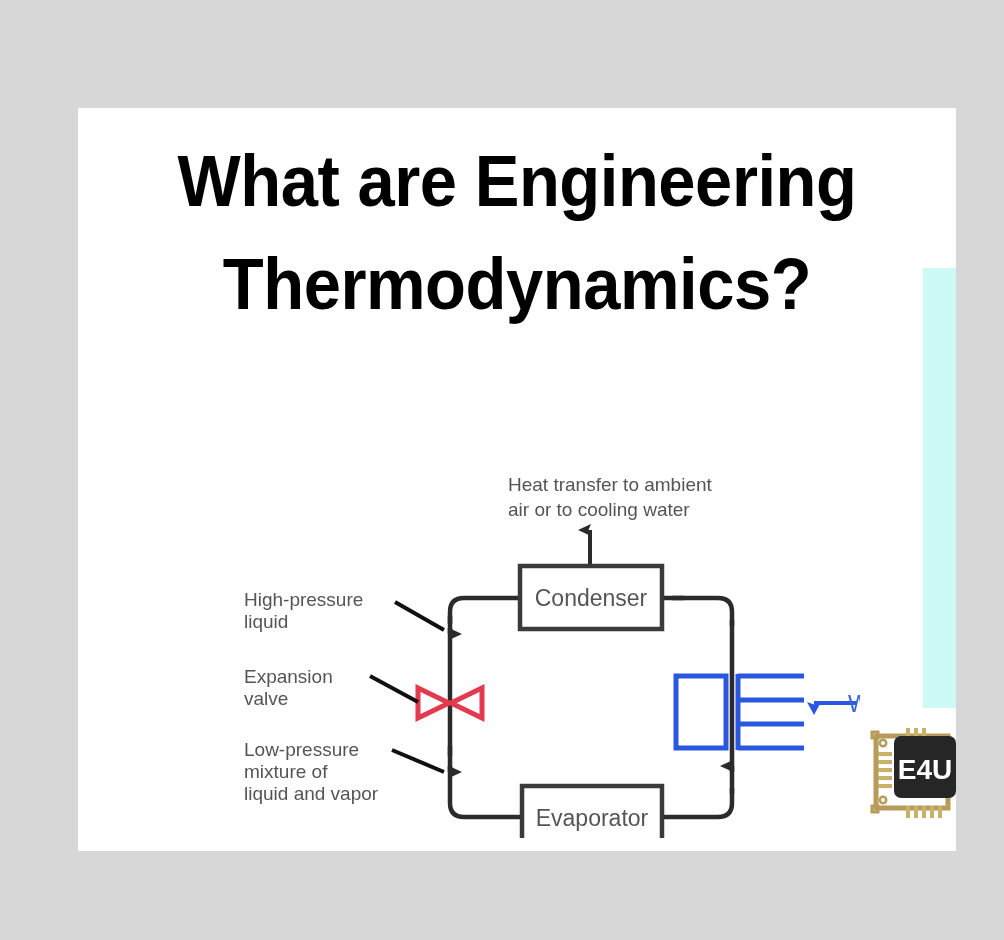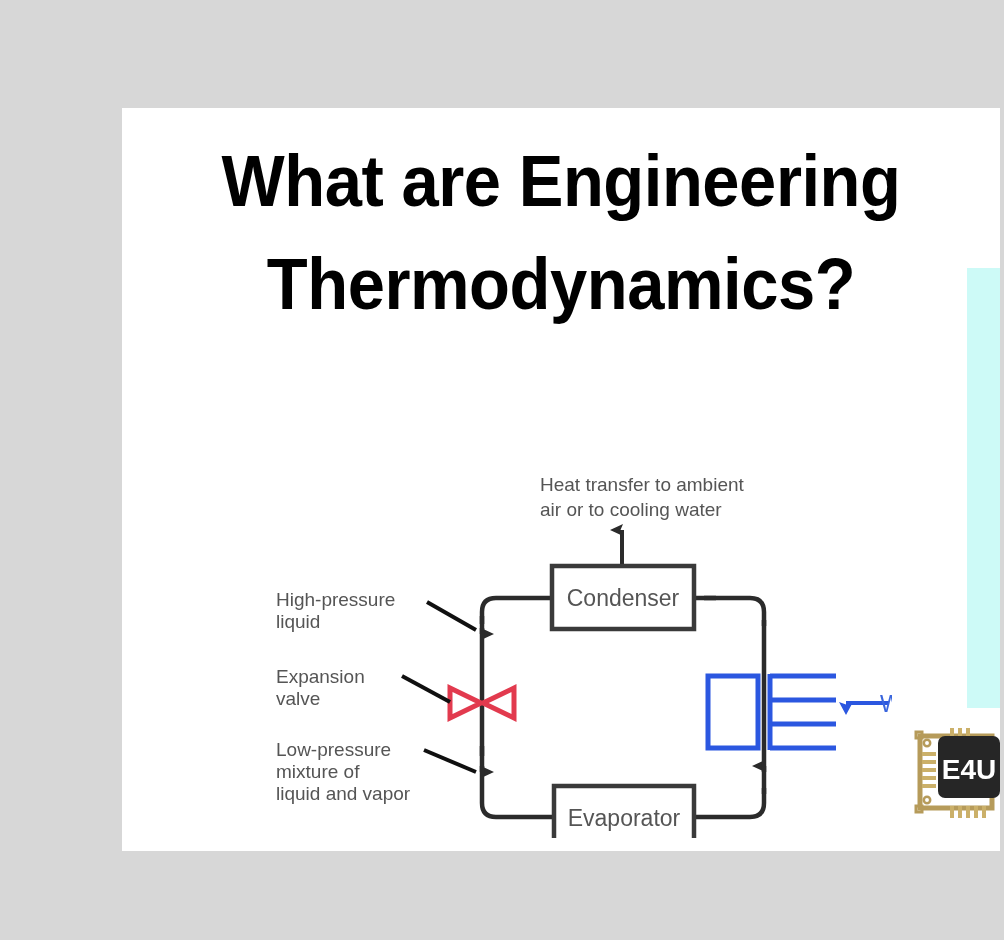--- a/index.html
+++ b/index.html
@@ -12,21 +12,20 @@
     height: 940px;
     background: #d7d7d7;
     font-family: "Liberation Sans", sans-serif;
     overflow: hidden;
   }
 
   #stage {
     position: relative;
     width: 940px;
     height: 940px;
-    margin-left: 44px;
   }
 
   
   #slide {
     position: absolute;
     left: 78px;
     top: 108px;
     width: 878px;
     height: 743px;
     background: #ffffff;
@@ -58,21 +57,21 @@
     left: 845px;
     top: 160px;
     width: 120px;
     height: 440px;
     background: #cdfaf7;
   }
 
   
   #diagram {
     position: absolute;
-    left: 70px;
+    left: 82px;
     top: 250px;
     width: 700px;
     height: 480px;
   }
   #diagram svg { display: block; }
 
   
   #logo {
     position: absolute;
     left: 790px;

